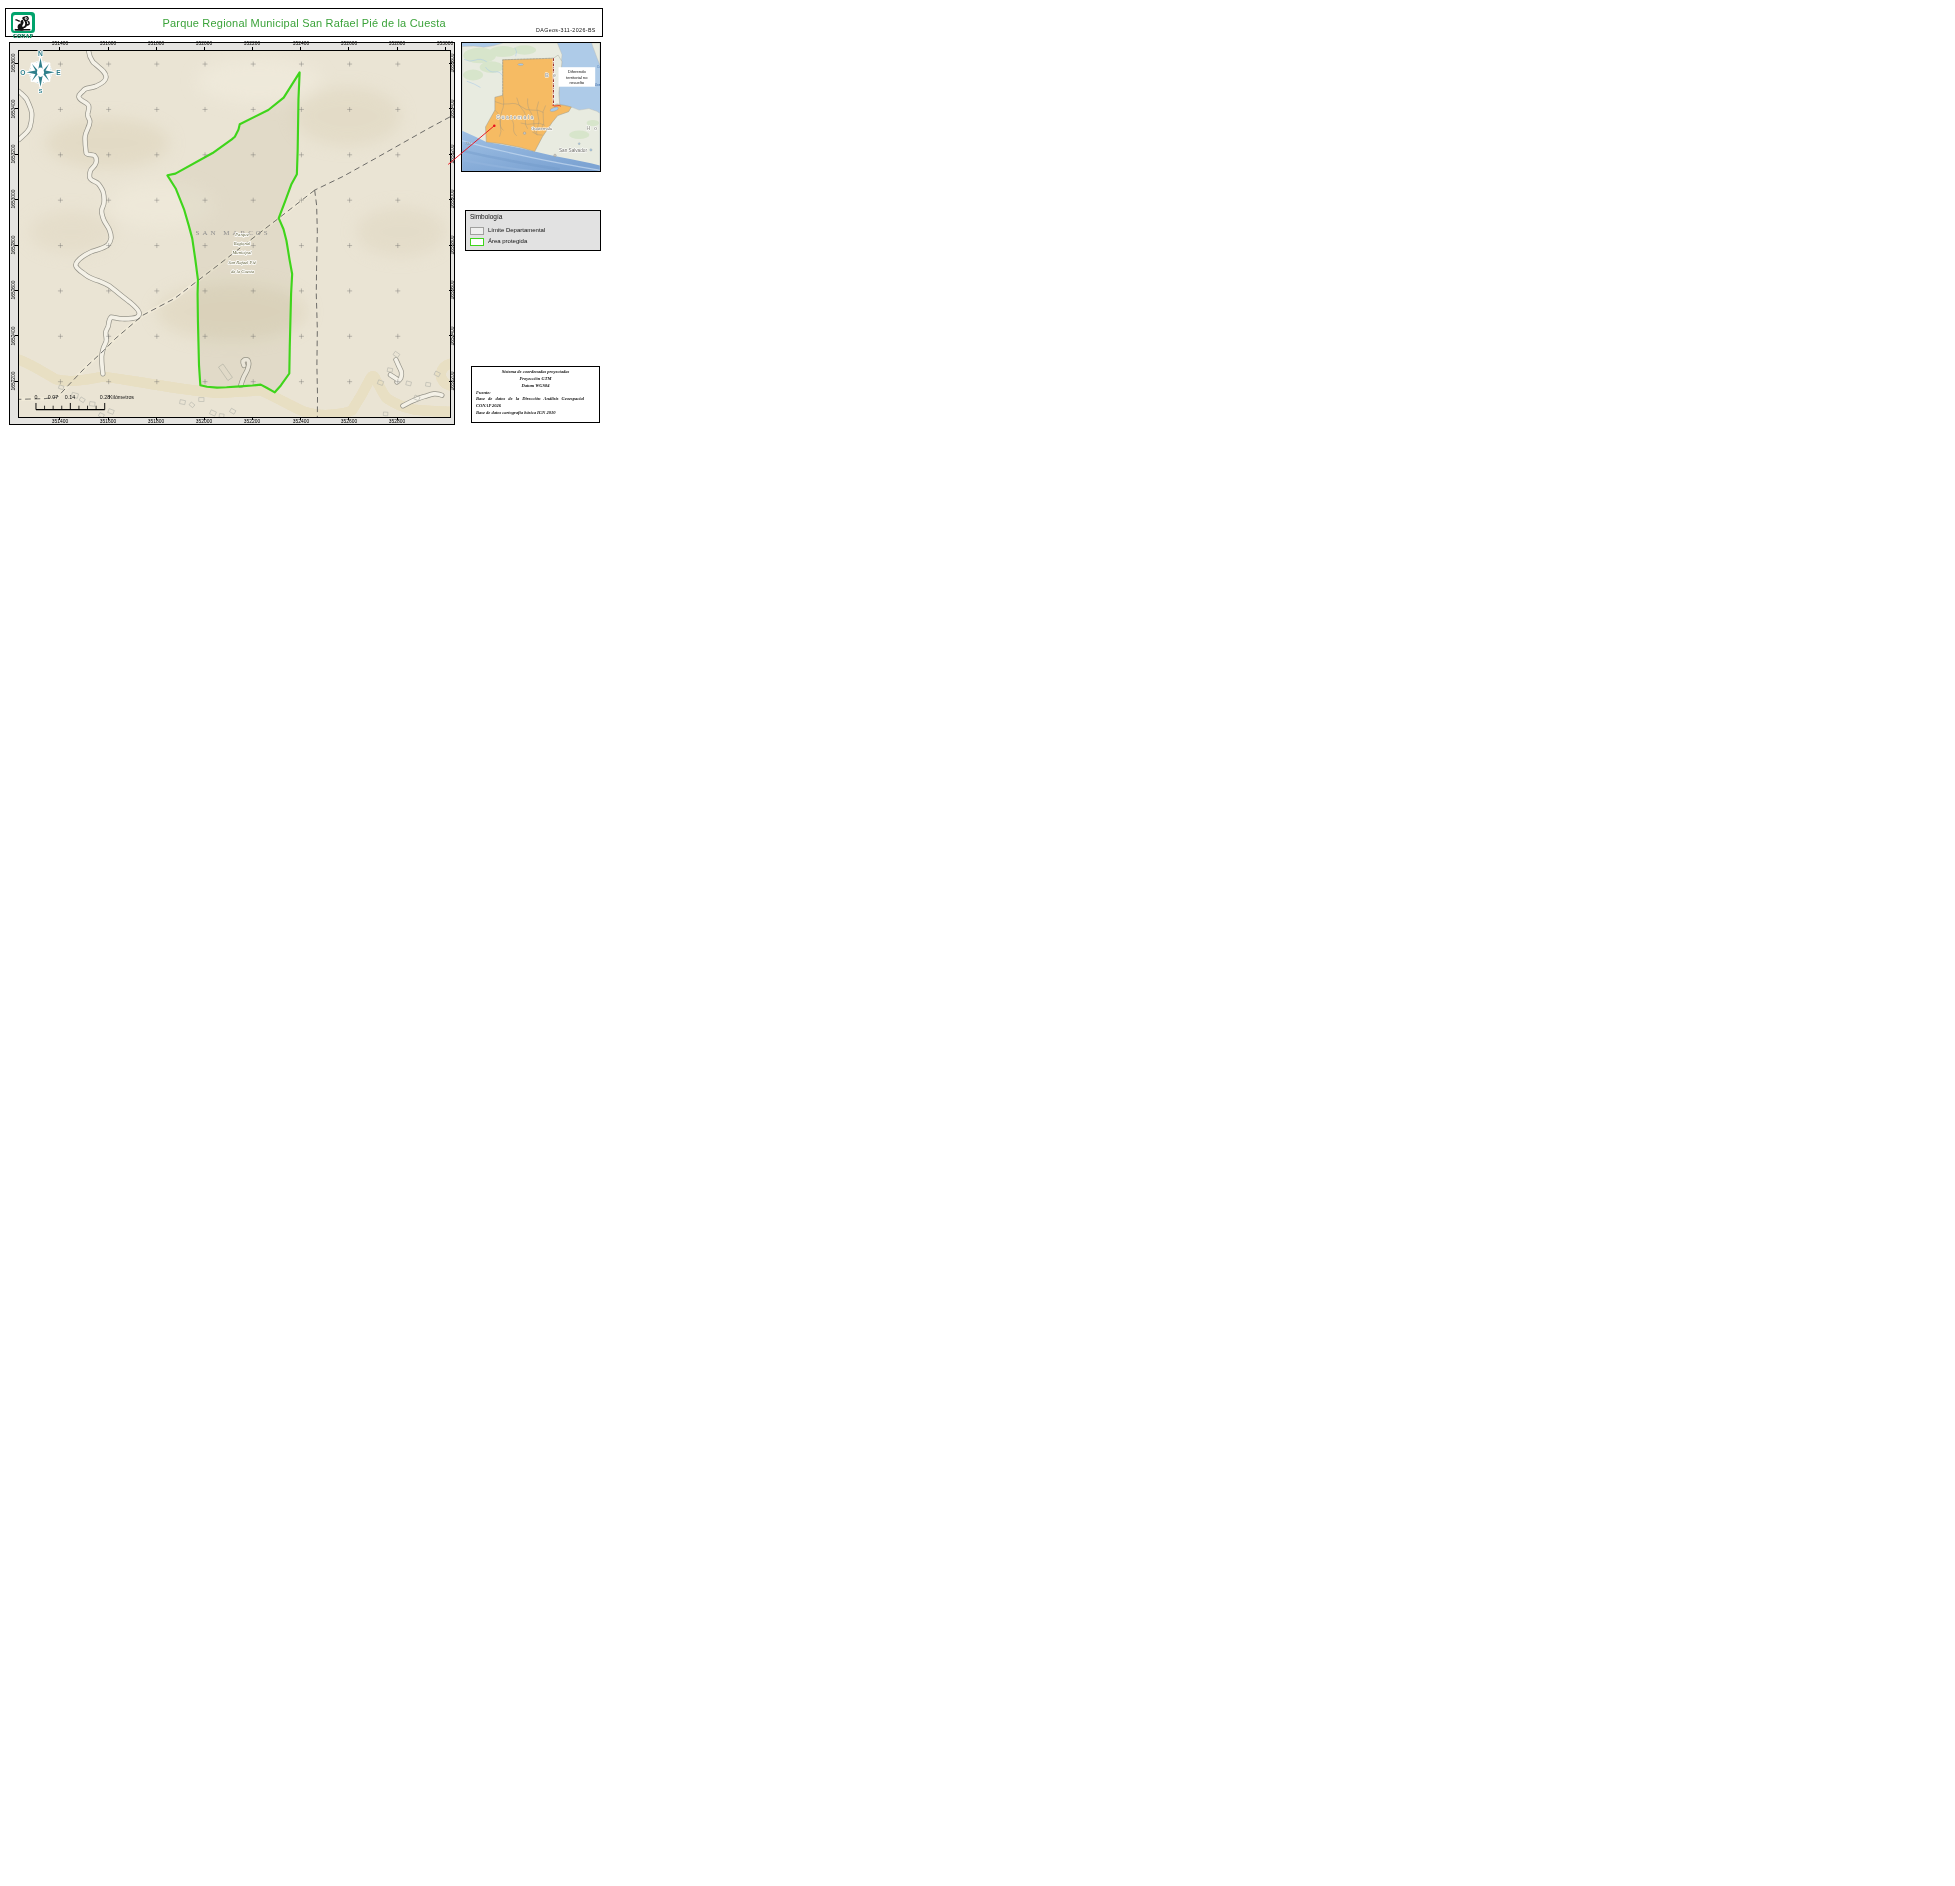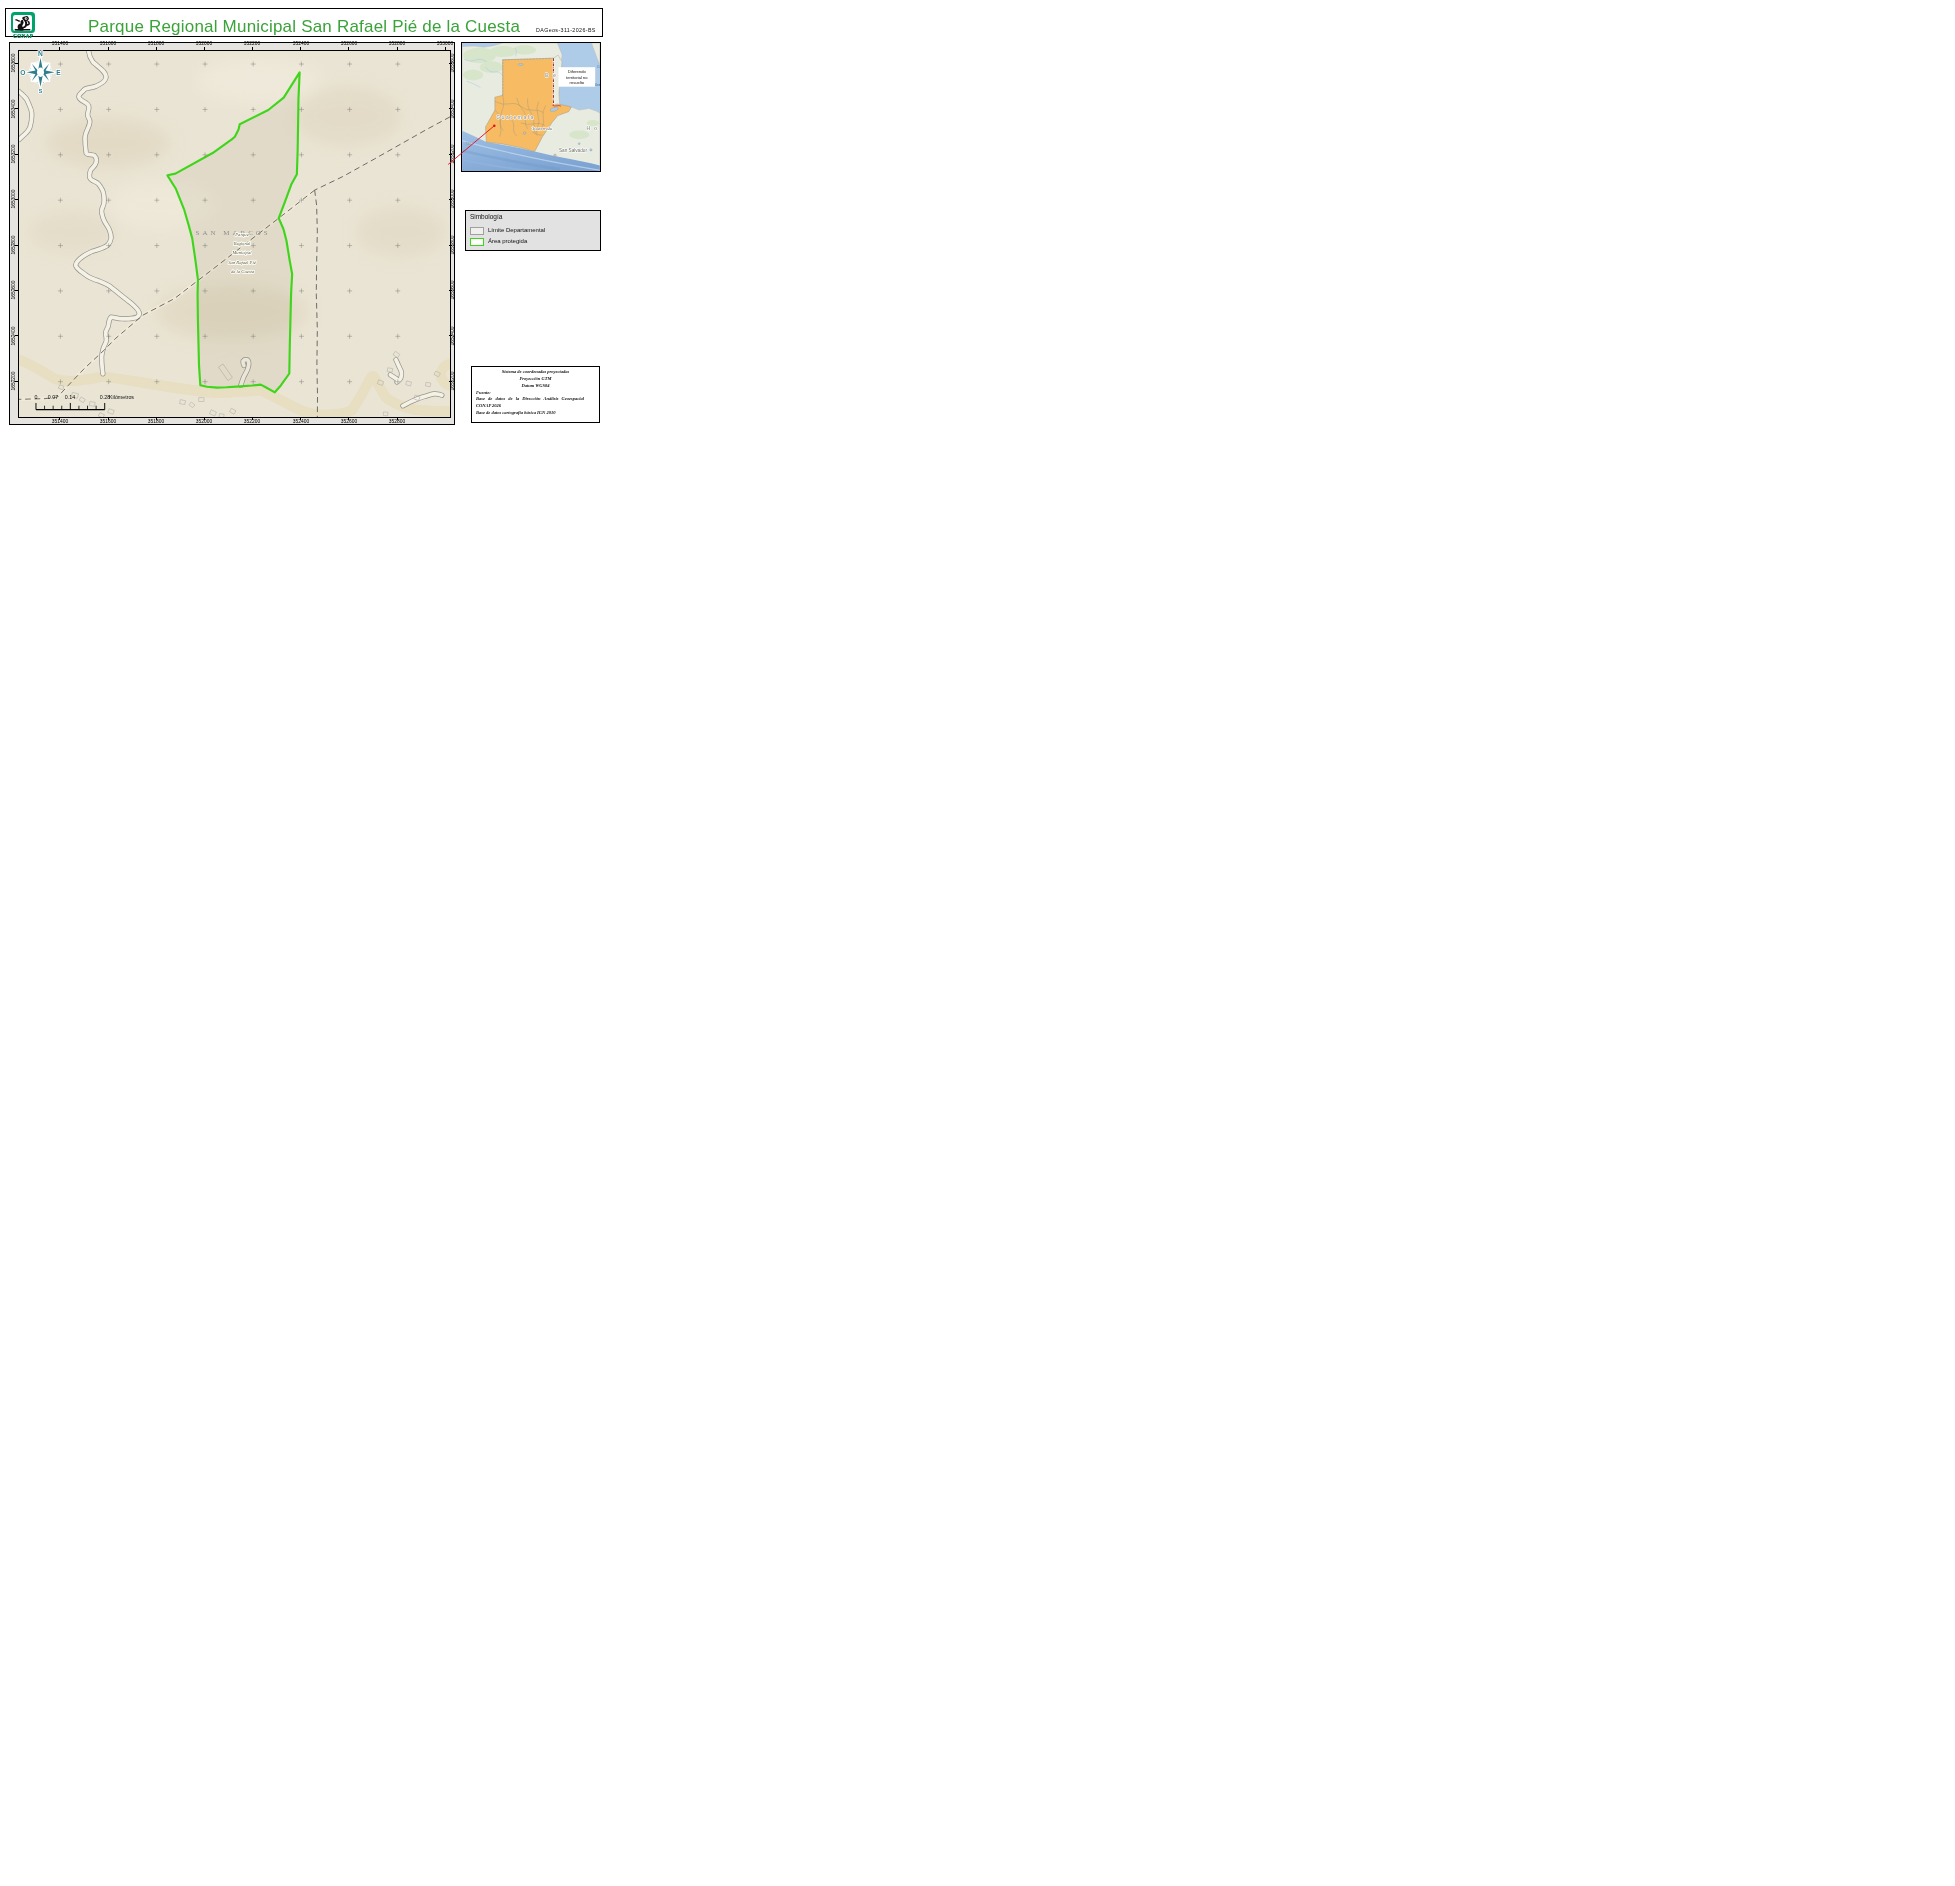--- a/index.html
+++ b/index.html
@@ -5,21 +5,21 @@
   html,body{margin:0;padding:0;background:#ffffff;}
   body{width:605px;height:429px;position:relative;font-family:"Liberation Sans",sans-serif;overflow:hidden;}
   .abs{position:absolute;}
 
   
   #header{left:5.1px;top:8.2px;width:596px;height:27px;border:1.2px solid #000;background:#fff;}
   #logo-box{left:4.7px;top:3.1px;width:24px;height:21px;background:#00a36c;border-radius:3.5px;}
   #logo-inner{left:2.7px;top:2.3px;width:19px;height:16px;background:#fff;border-radius:2.3px;overflow:hidden;}
   #logo-text{left:1.6px;top:23.5px;width:30.5px;text-align:center;font-size:5.1px;font-weight:bold;color:#00a36c;
              text-shadow:0.4px 0.4px 0 #1a1a1a;letter-spacing:0.4px;font-family:"Liberation Serif",serif;}
-  #title{left:0;right:0;top:7.8px;text-align:center;font-size:17px;color:#3ba33a;letter-spacing:0.2px;}
+  #title{left:0;right:0;top:7.8px;text-align:center;font-size:11px;color:#3ba33a;letter-spacing:0.2px;}
   #doc-id{right:6.3px;top:18px;font-size:5.3px;color:#111;letter-spacing:0.4px;}
 
   
   #outer-frame{left:9.4px;top:42px;width:444px;height:381px;border:1px solid #000;background:#e5e4e1;}
   #inner-map{left:18.4px;top:50px;width:431px;height:366px;border:1.2px solid #000;background:#eae4d4;overflow:hidden;}
   #map-svg{width:100%;height:100%;display:block;}
 
   .xlab{position:absolute;transform:translateX(-50%);font-size:4.9px;color:#000;}
   .ylab{position:absolute;transform:translate(-50%,-50%) rotate(-90deg);font-size:4.9px;color:#000;white-space:nowrap;}
   .tick{position:absolute;background:#000;}

